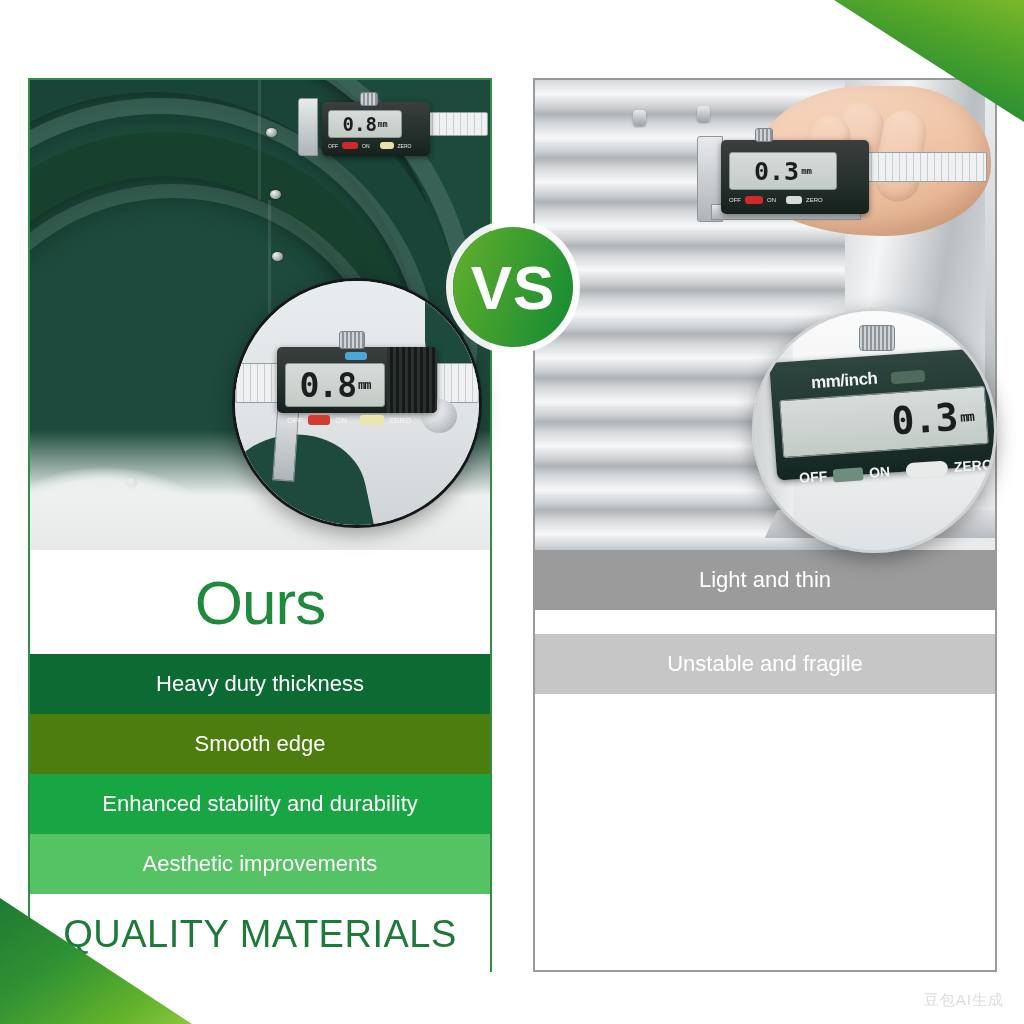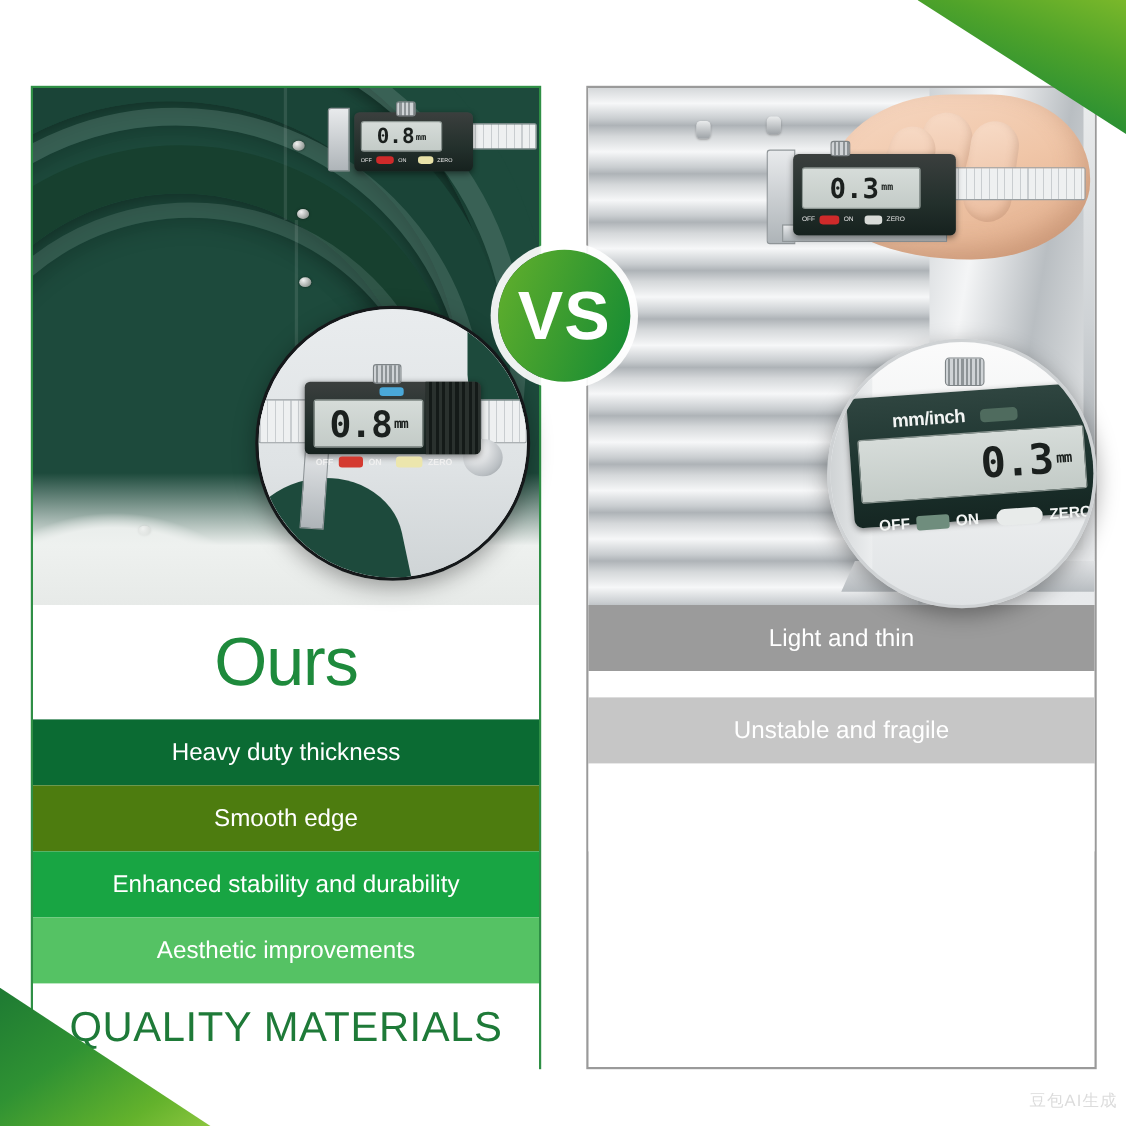--- a/index.html
+++ b/index.html
@@ -175,21 +175,21 @@
 
   .footer{
     height:80px; display:flex; align-items:center; justify-content:center;
     background:#fff;
   }
   .footer-text{ color:#1e7a38; font-size:38px; letter-spacing:.5px; }
   .footer.empty{ background:#fff; }
 
   
   .watermark{
-    position:absolute; right:8px; bottom:14px;
+    position:absolute; right:20px; bottom:14px;
     color:#dcdcdc; font-size:15px; letter-spacing:1px; z-index:50;
     user-select:none;
   }
 </style>
 </head>
 <body>
 
 <div class="stage">
 
   <div class="corner-tr"></div>

